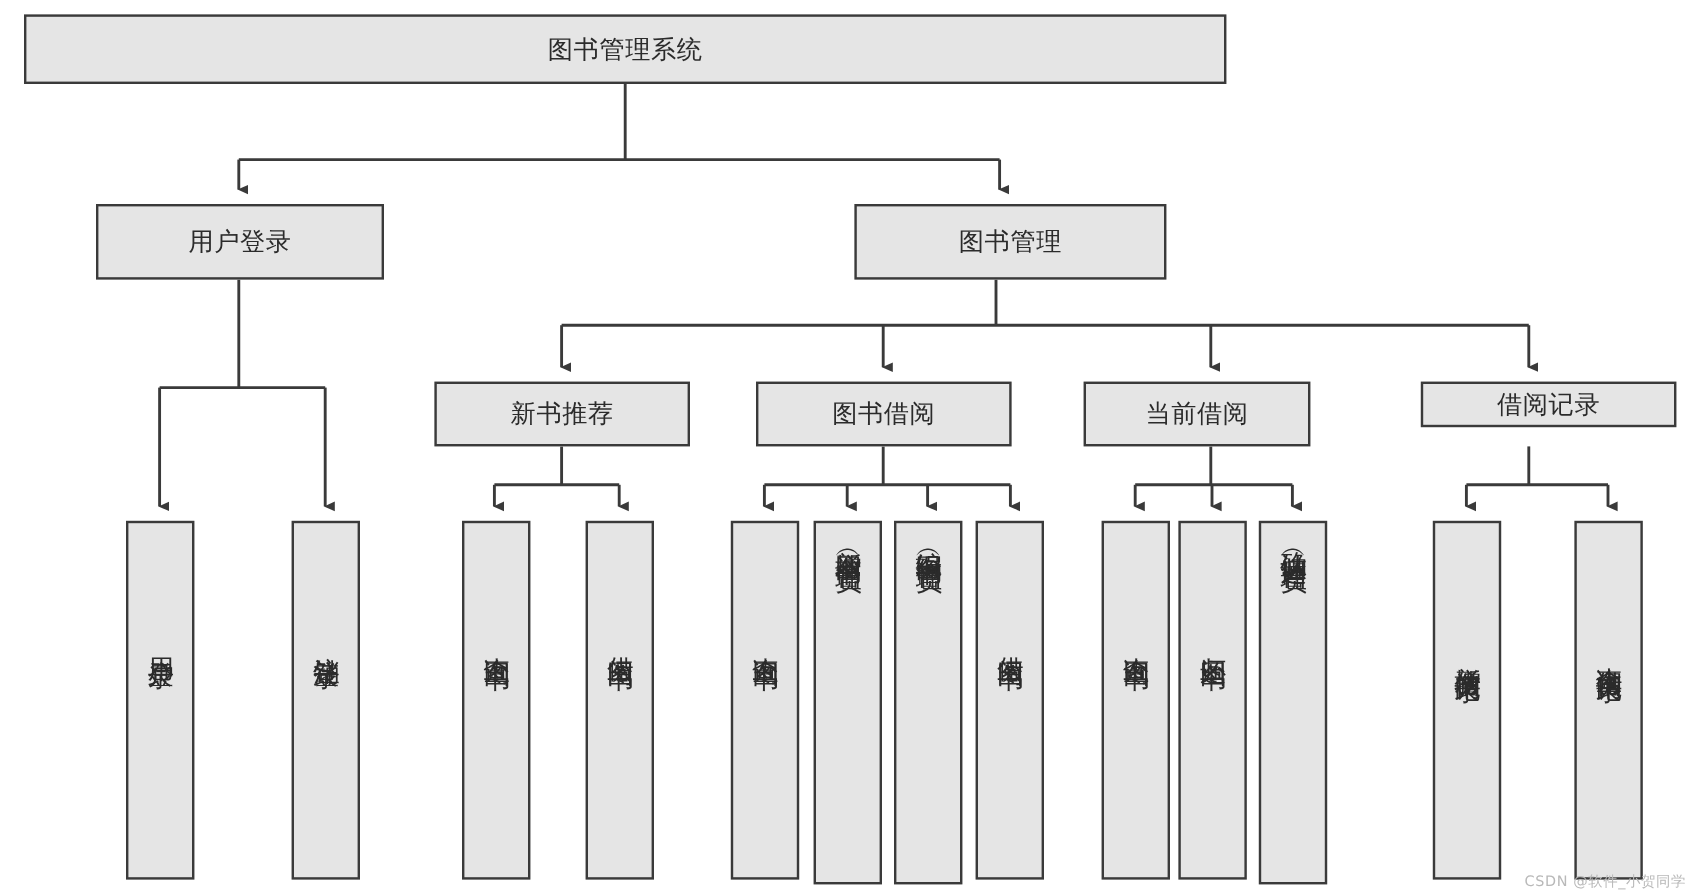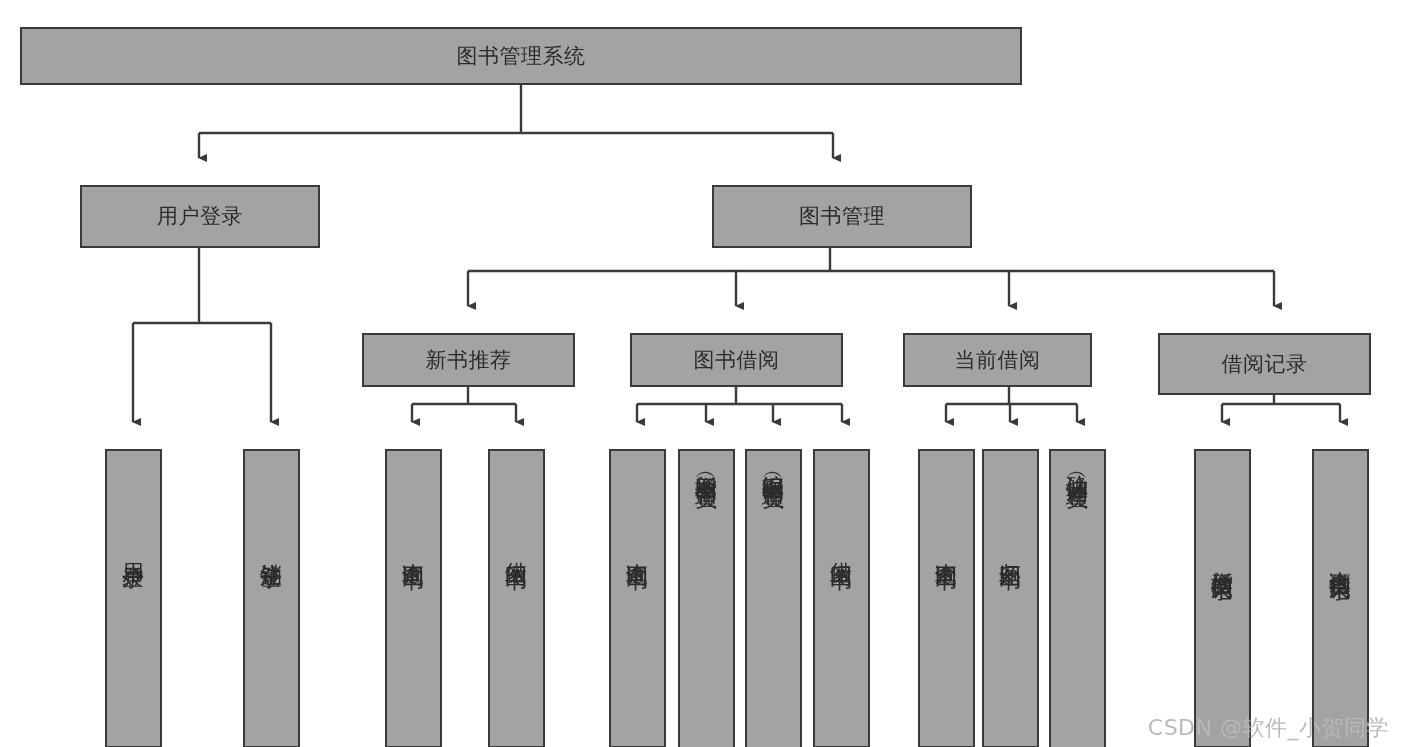--- a/index.html
+++ b/index.html
@@ -23,27 +23,26 @@
     position: absolute;
     left: 0;
     top: 0;
     width: 1405px;
     height: 747px;
     pointer-events: none;
   }
   .node {
     position: absolute;
     box-sizing: border-box;
-    background: #a3a3a3;
+    background: #e5e5e5;
     border: 2px solid #3a3a3a;
     display: flex;
     align-items: center;
     justify-content: center;
     text-align: center;
-    margin-top: 15px;
   }
   .node .label {
     display: block;
     line-height: 1.18;
     color: #2b2b2b;
     letter-spacing: 0.5px;
   }
   
   .node.horiz .label {
     font-size: 21px;
@@ -63,23 +62,23 @@
     white-space: nowrap;
   }
   .node.vert.mid .label {
     margin-top: 88px;
   }
   .node.vert.midsm .label {
     margin-top: 96px;
   }
   .watermark {
     position: absolute;
-    right: 16px;
+    right: 0;
     bottom: 4px;
-    font-size: 22px;
+    font-size: 12px;
     color: #b9b9b9;
     letter-spacing: 0.5px;
     white-space: nowrap;
     font-family: "DejaVu Sans", "Liberation Sans", sans-serif;
   }
 </style>
 </head>
 <body>
 
 <div id="canvas">
@@ -151,21 +150,21 @@
   </div>
 
   <div class="node horiz" style="left:362px; top:318px; width:213px; height:54px;">
     <span class="label">新书推荐</span>
   </div>
 
   <div class="node horiz" style="left:903px; top:318px; width:189px; height:54px;">
     <span class="label">当前借阅</span>
   </div>
 
-  <div class="node horiz" style="left:1158px; top:318px; width:213px; height:62px;">
+  <div class="node horiz" style="left:1184px; top:318px; width:213px; height:38px;">
     <span class="label">借阅记录</span>
   </div>
 
   <div class="node vert mid" style="left:105px; top:434px; width:57px; height:299px;">
     <span class="label">用户登录</span>
   </div>
 
   <div class="node vert mid" style="left:243px; top:434px; width:57px; height:299px;">
     <span class="label">注销登录</span>
   </div>

